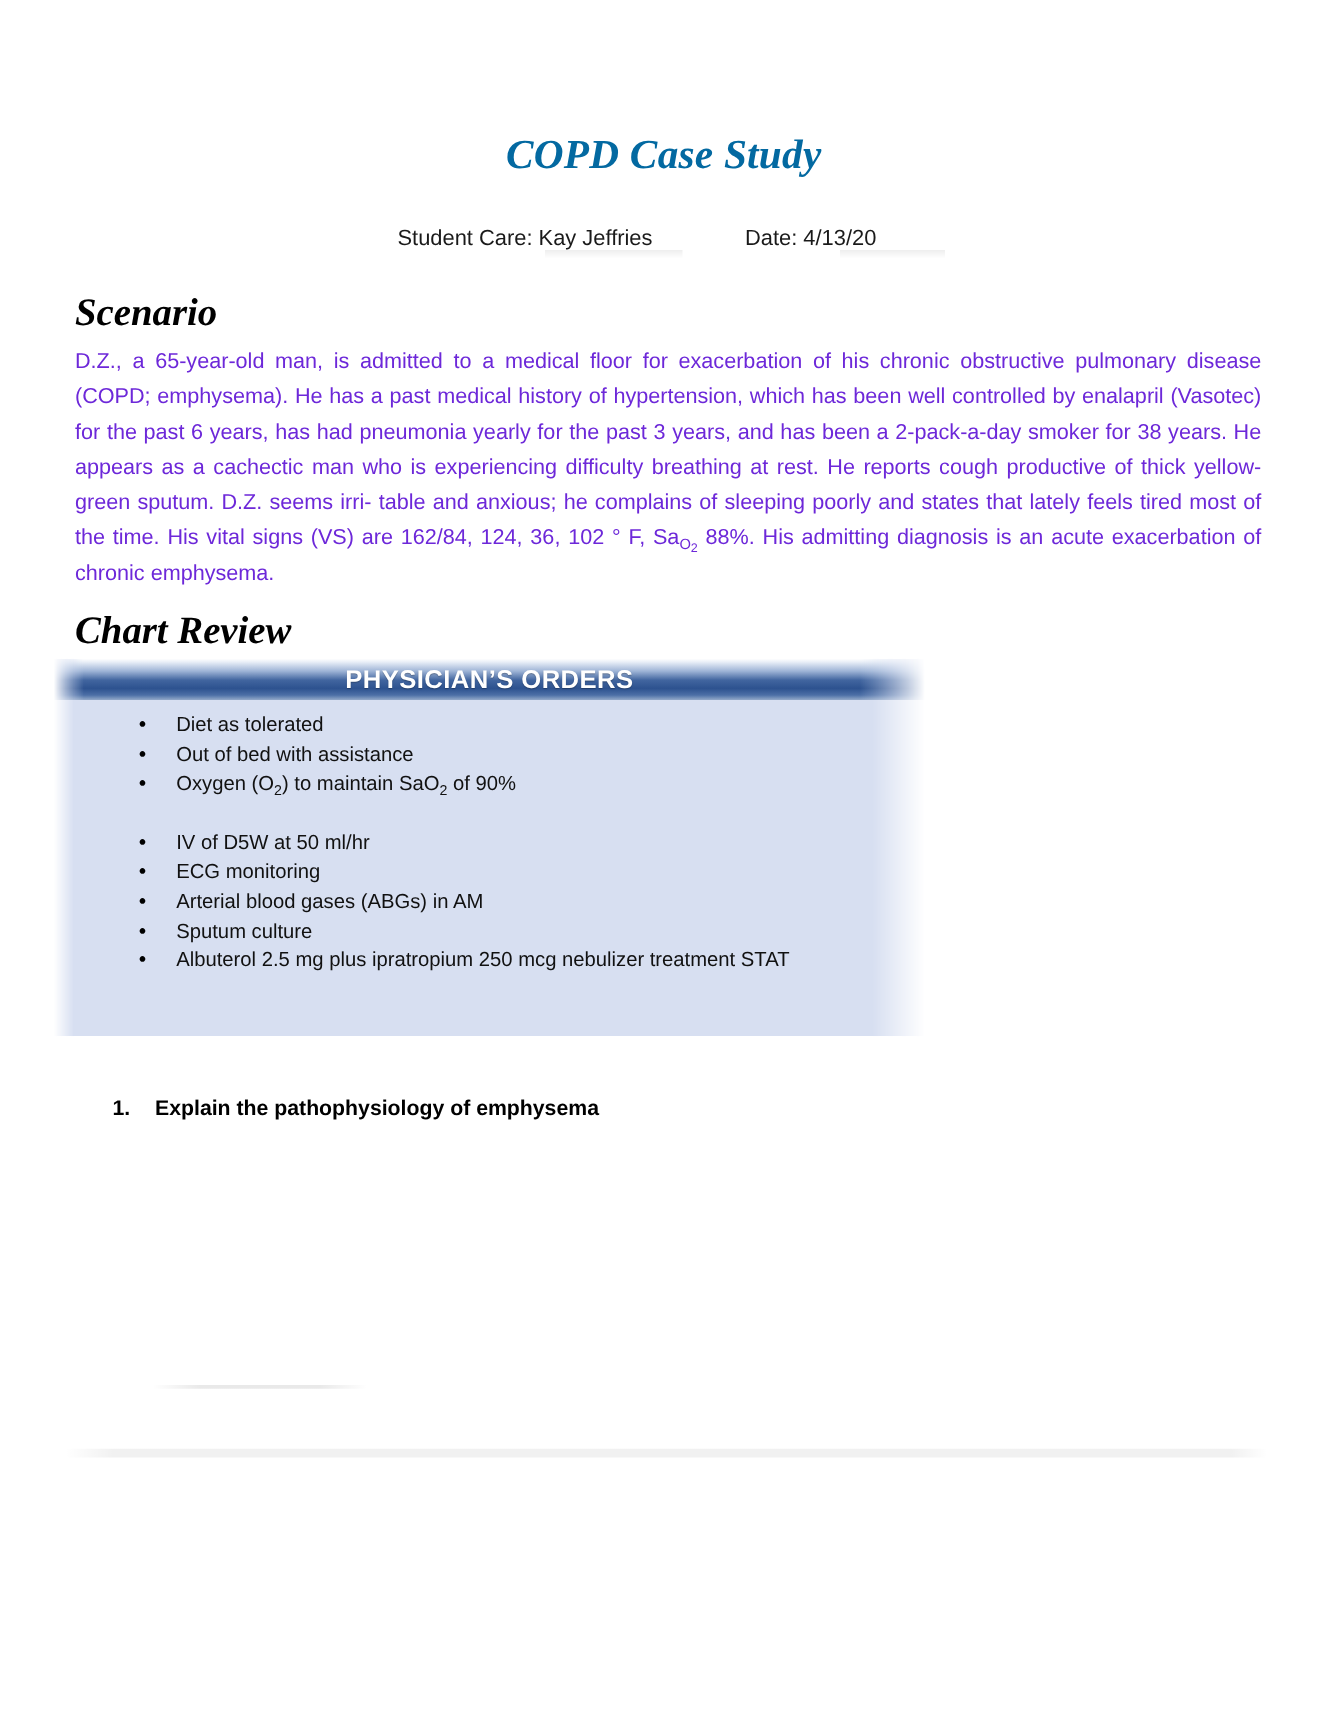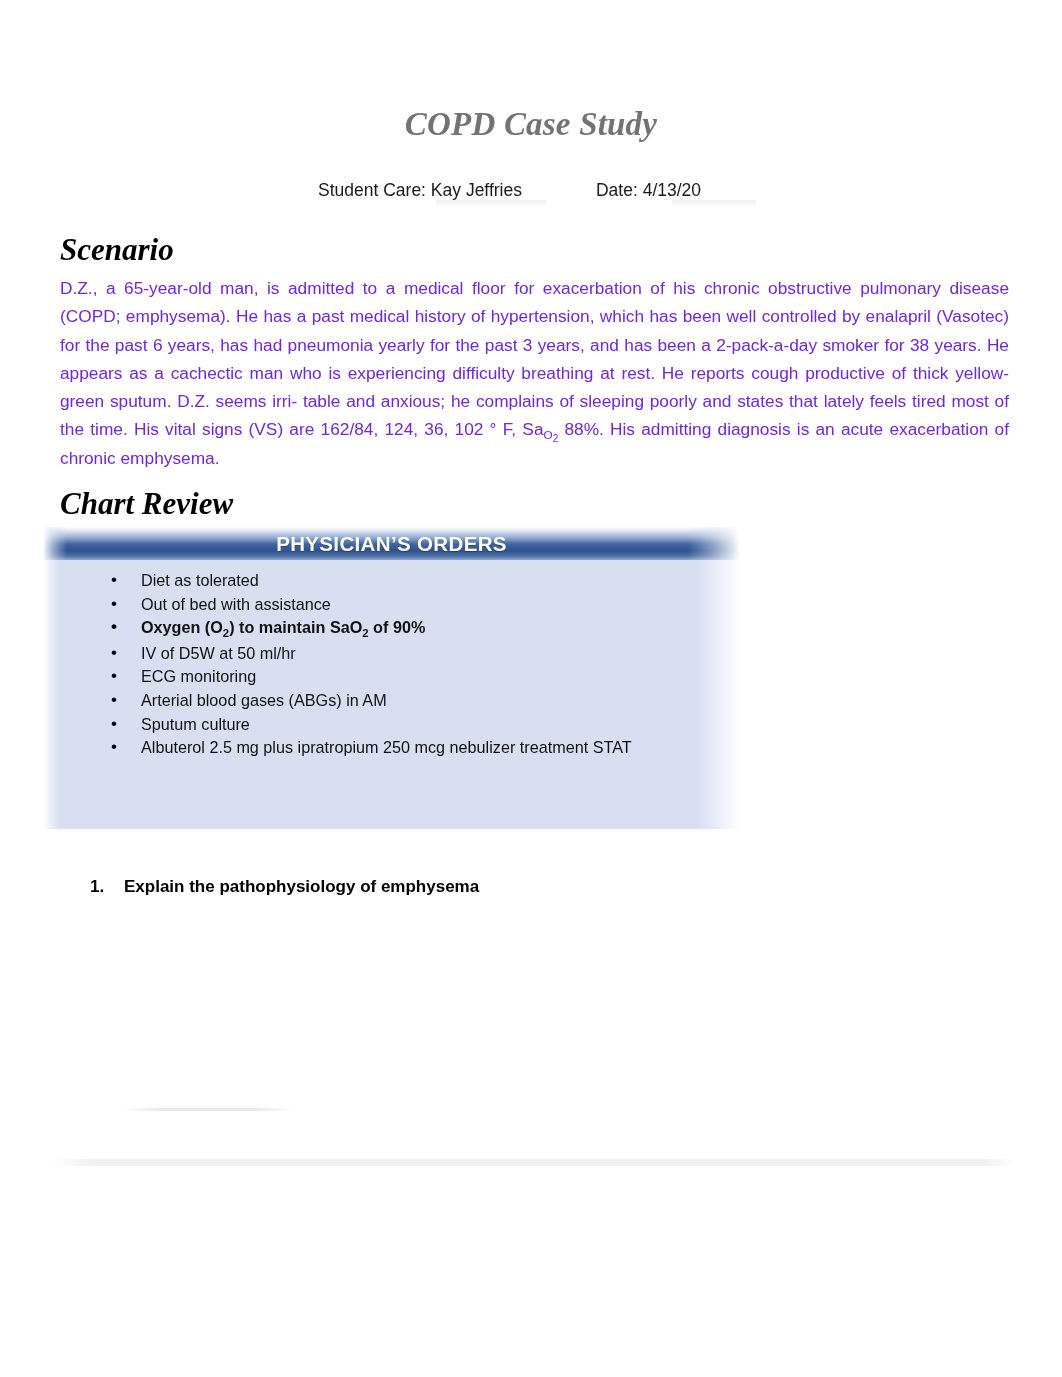--- a/index.html
+++ b/index.html
@@ -29,21 +29,21 @@
     position: absolute;
     left: 0;
     top: 106px;
     width: 1062px;
     text-align: center;
     font-family: "Liberation Serif", "DejaVu Serif", serif;
     font-style: italic;
     font-weight: bold;
     font-size: 33px;
     letter-spacing: 0.2px;
-    color: #737373;
+    color: #0369a1;
   }
 
   
   .meta-line {
     position: absolute;
     left: 318px;
     top: 180px;
     font-size: 17.5px;
     white-space: nowrap;
     color: #1a1a1a;
@@ -156,21 +156,21 @@
   }
   .orders-list li::before {
     content: "\2022";
     position: absolute;
     left: 68px;
     top: -1px;
     font-size: 17px;
     color: #000;
   }
   .orders-list li.pad-top { margin-top: 9px; }
-  .orders-list li.pad-after { margin-bottom: 2px; font-weight: bold; }
+  .orders-list li.pad-after { margin-bottom: 23px; }
   .orders-list sub {
     font-size: 0.70em;
     line-height: 0;
     vertical-align: -0.32em;
   }
 
   
   .question-item {
     position: absolute;
     left: 90px;

